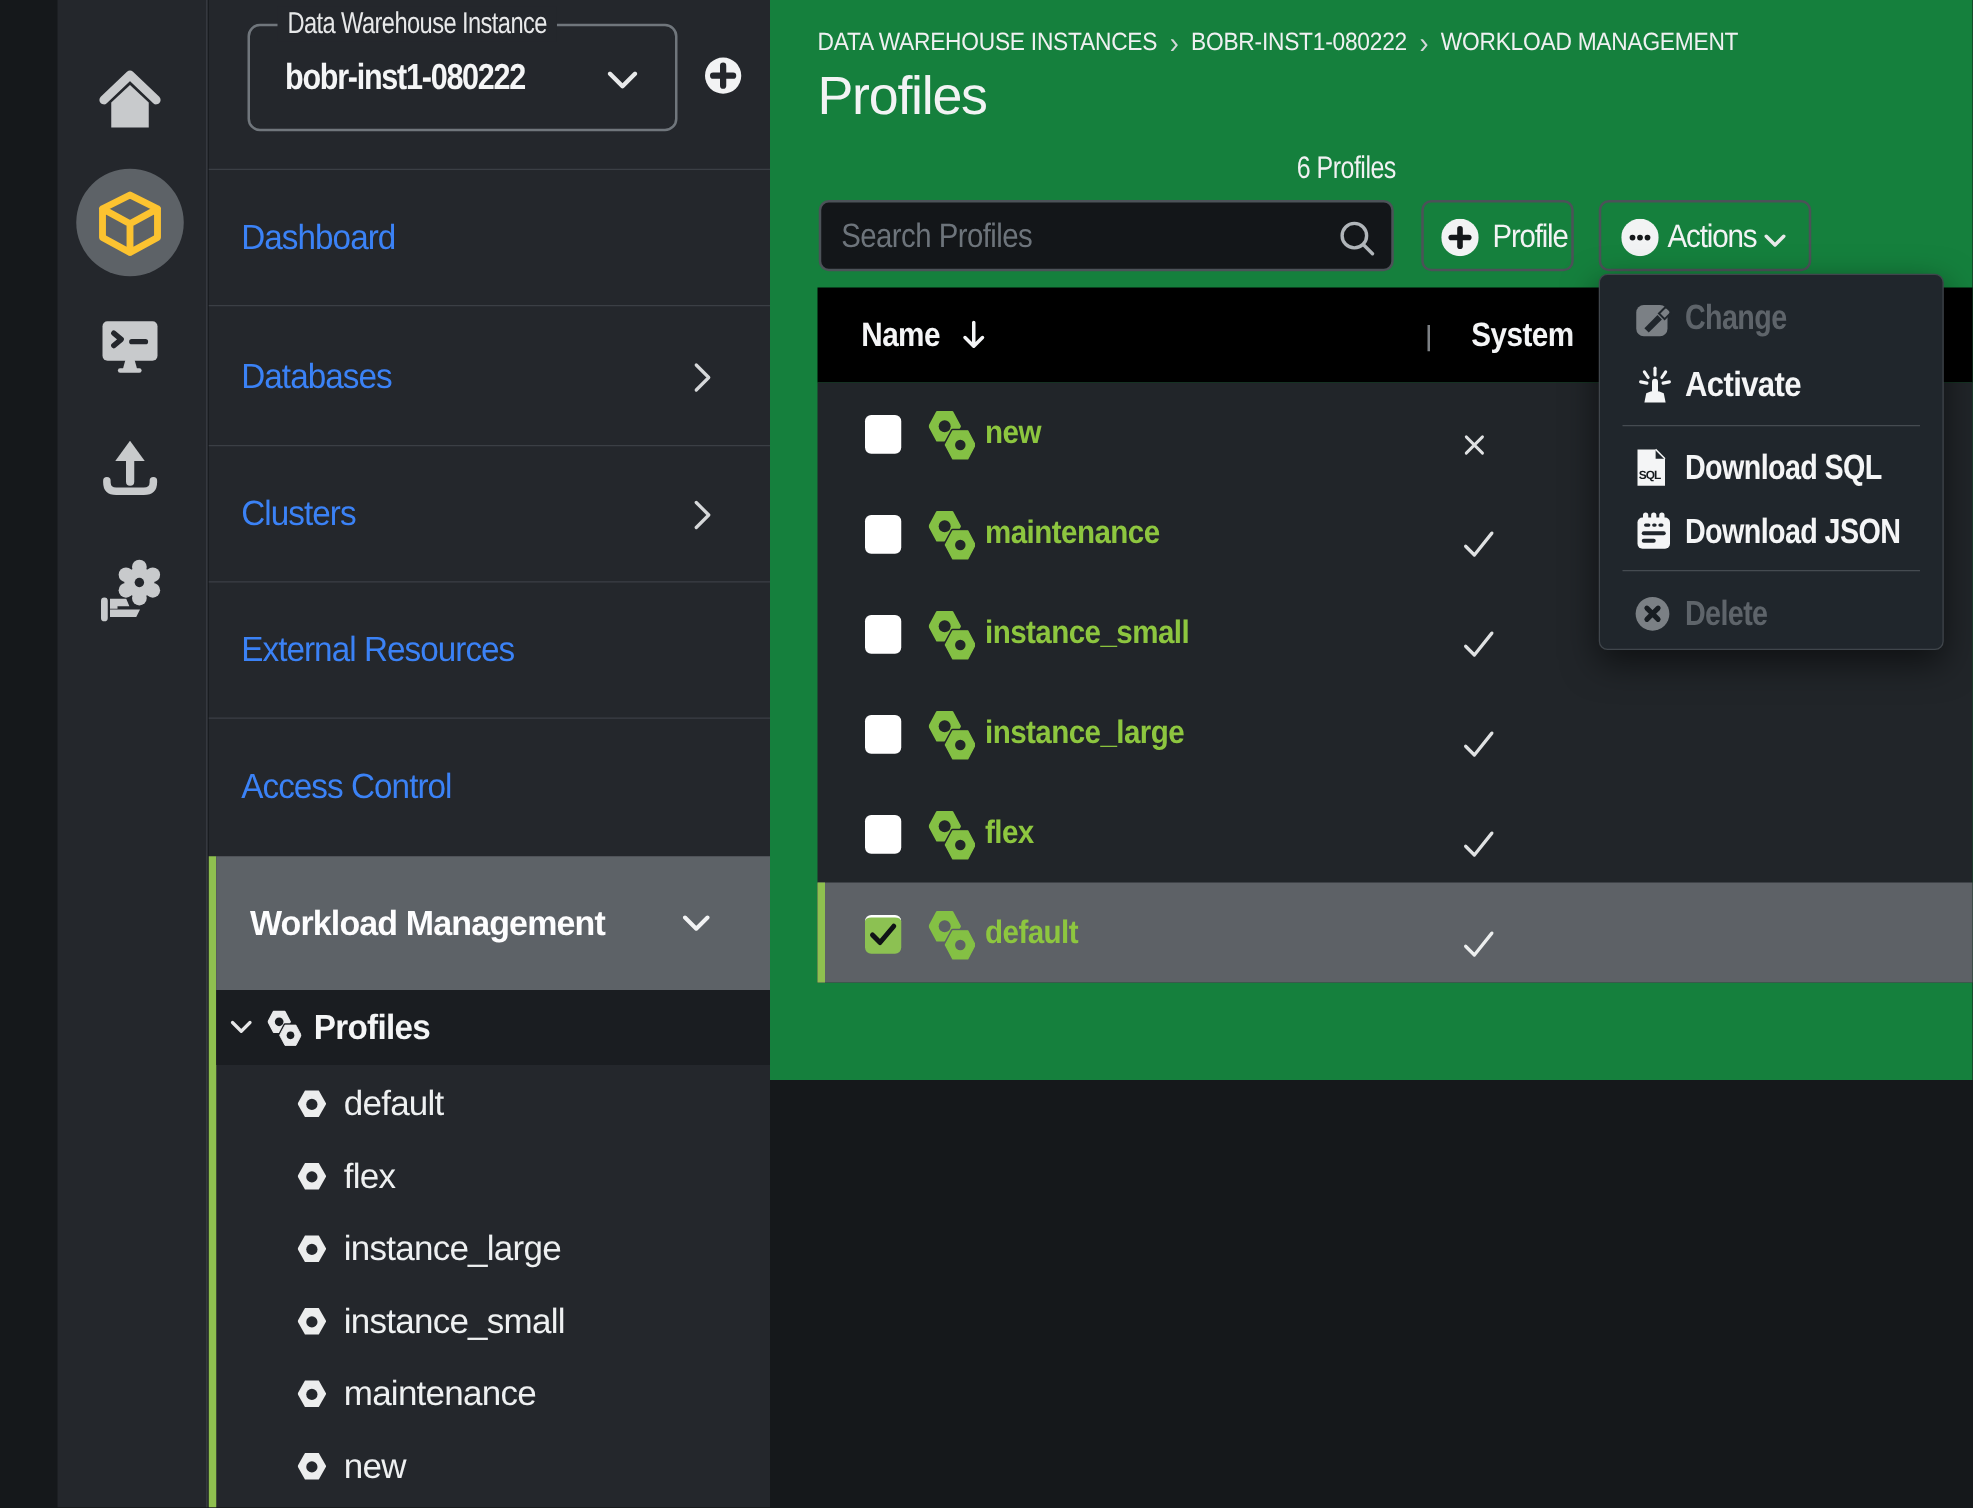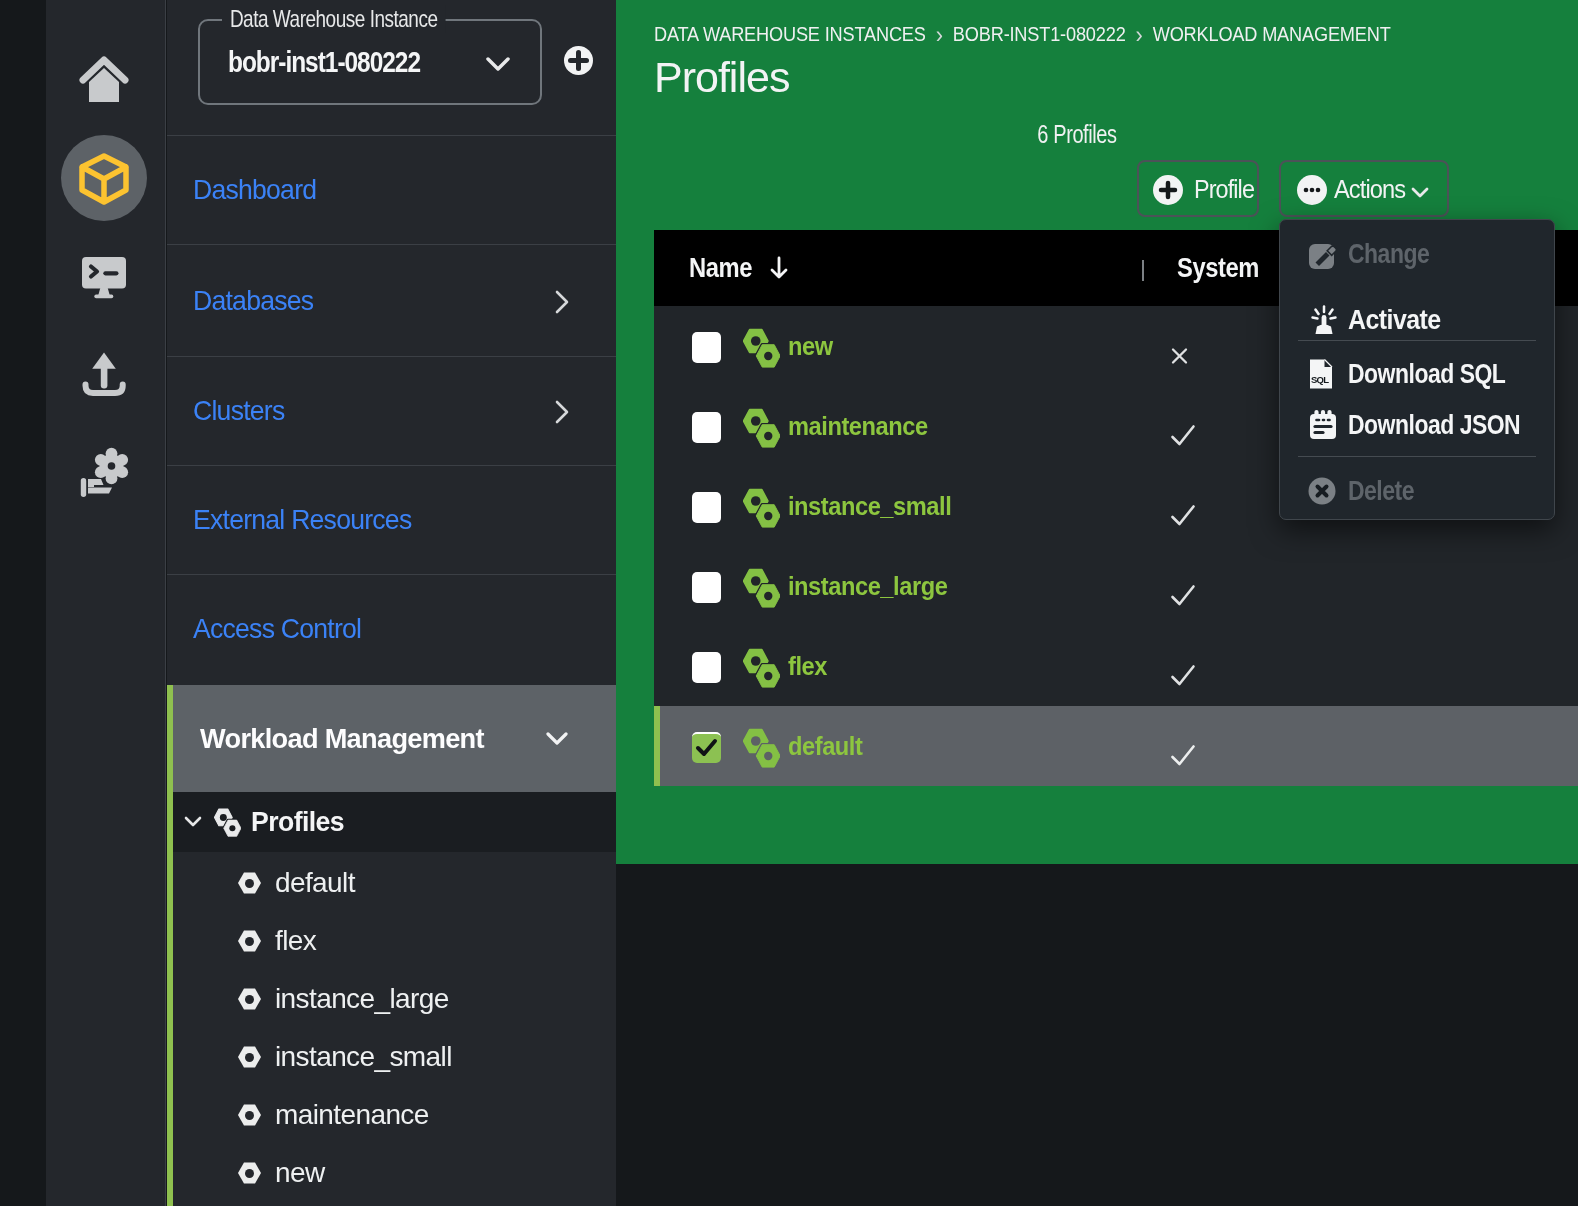--- a/index.html
+++ b/index.html
@@ -216,20 +216,27 @@
         <i class="nut"></i>
         <span class="sl">new</span>
       </div>
   </div>
 
   <div id="main" class="abs">
     <div id="crumbs" class="abs">DATA WAREHOUSE INSTANCES<span class="sep">›</span>BOBR-INST1-080222<span class="sep">›</span>WORKLOAD MANAGEMENT</div>
     <div id="title" class="abs">Profiles</div>
     <div id="count" class="abs">6 Profiles</div>
 
+    <div id="search" class="abs">
+      <span class="ph">Search Profiles</span>
+      <svg style="position:absolute; right:12px; top:14px;" width="30" height="30" viewBox="0 0 30 30">
+        <circle cx="12.5" cy="12.5" r="9.8" fill="none" stroke="#b0b5b9" stroke-width="2.7"></circle>
+        <line x1="19.8" y1="19.8" x2="27" y2="27" stroke="#b0b5b9" stroke-width="2.7" stroke-linecap="round"></line>
+      </svg>
+    </div>
 
     <div id="btn-profile" class="btn abs">
       <svg style="position:absolute; left:14px; top:13px;" width="30" height="30" viewBox="0 0 30 30">
         <circle cx="15" cy="15" r="15" fill="#f2f3f4"></circle>
         <line x1="15" y1="8" x2="15" y2="22" stroke="#15181b" stroke-width="4.5" stroke-linecap="round"></line>
         <line x1="8" y1="15" x2="22" y2="15" stroke="#15181b" stroke-width="4.5" stroke-linecap="round"></line>
       </svg>
       <span style="position:absolute; left:55px; top:50%; transform:translateY(-50%) scaleX(0.9); transform-origin:0 50%; letter-spacing:-1px; font-size:26px;">Profile</span>
     </div>
 
@@ -360,21 +367,21 @@
 
     <div id="dropdown" class="abs">
       <div class="ditem dis" style="top:7px;">
         <svg width="32" height="32" viewBox="0 0 32 32">
           <rect x="1" y="6" width="25" height="25" rx="6" fill="#7b8085"></rect>
           <path d="M7.5 24.5 L18 14 L21.5 17.5 L11 28 Z" fill="#20262c"></path>
           <path d="M19.2 12.8 L23.2 8.8 Q24.7 7.3 26.2 8.8 L27.7 10.3 Q29.2 11.8 27.7 13.3 L23.7 17.3 Z" fill="#7b8085" stroke="#20262c" stroke-width="1.6"></path>
         </svg>
         <span class="lbl">Change</span>
       </div>
-      <div class="ditem" style="top:73px;">
+      <div class="ditem" style="top:61px;">
         <svg width="32" height="32" viewBox="0 0 32 32">
           <g stroke="#f4f5f6" stroke-width="2.5" stroke-linecap="round">
             <line x1="16" y1="2.5" x2="16" y2="8"></line>
             <line x1="7.5" y1="5.5" x2="10.5" y2="10"></line>
             <line x1="24.5" y1="5.5" x2="21.5" y2="10"></line>
             <line x1="4.5" y1="13.5" x2="9.5" y2="14.5"></line>
             <line x1="27.5" y1="13.5" x2="22.5" y2="14.5"></line>
           </g>
           <rect x="13.6" y="11" width="4.8" height="12" rx="2.4" fill="#f4f5f6"></rect>
           <path d="M7.5 30 L9 22.5 Q16 18.5 23 22.5 L24.5 30 Z" fill="#f4f5f6"></path>

